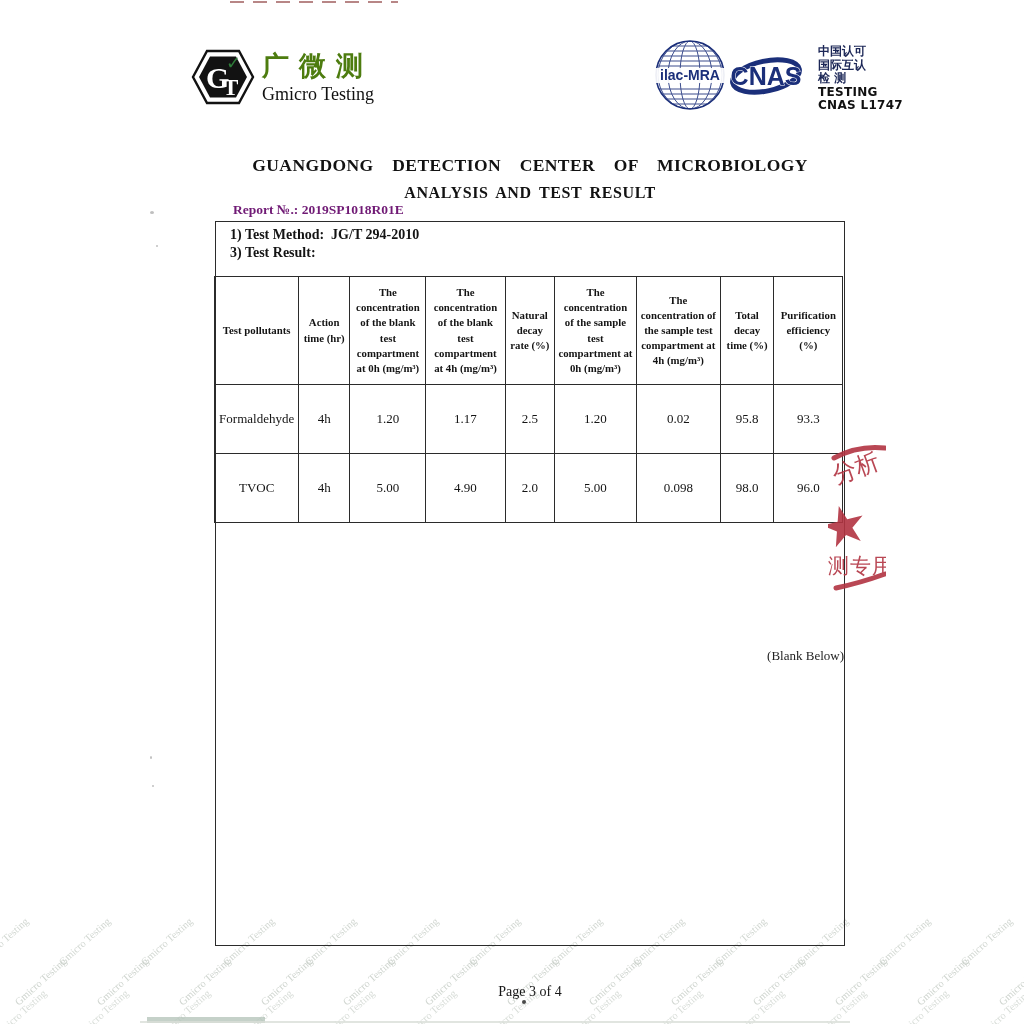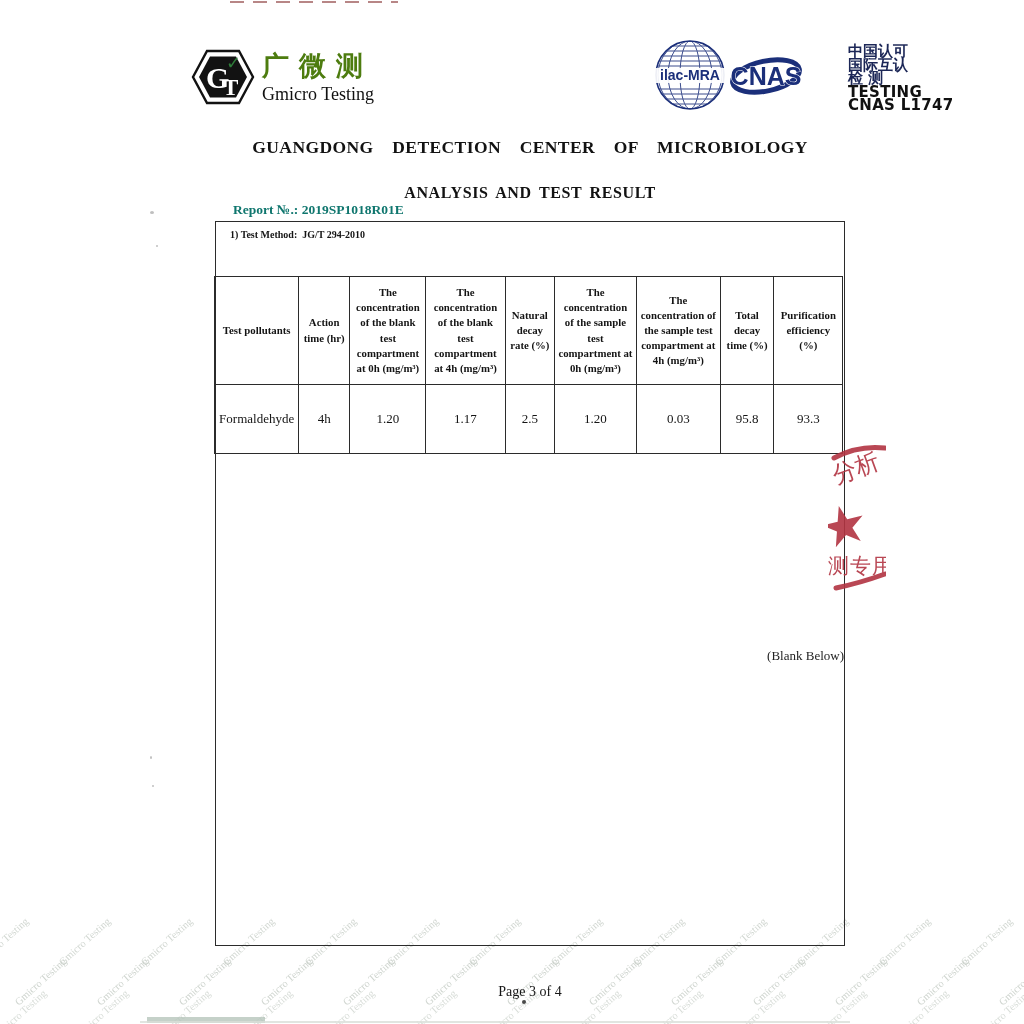--- a/index.html
+++ b/index.html
@@ -10,35 +10,35 @@
   }
   .abs{position:absolute;}
 
   
   .gt-logo{left:190px;top:42px;}
   .gt-cn{left:262px;top:48px;font-size:27px;font-weight:bold;letter-spacing:10px;color:#4d7c0f;
          font-family:"DejaVu Sans","Liberation Sans",sans-serif;}
   .gt-en{left:262px;top:84px;font-size:18px;color:#111;}
   .ilac{left:653px;top:38px;}
   .cnas{left:730px;top:52px;}
-  .accred{left:848px;top:45px;font-size:15px;line-height:13.5px;
+  .accred{left:818px;top:45px;font-size:12px;line-height:13.5px;
           font-family:"DejaVu Sans","Liberation Sans",sans-serif;}
   .accred .cnline{color:#1c2757;font-weight:bold;}
   .accred .enline{color:#111;font-weight:bold;letter-spacing:.3px;}
 
   
   .center-band{left:36px;width:988px;text-align:center;}
-  .org-title{top:137px;font-size:17.5px;font-weight:bold;letter-spacing:.4px;word-spacing:14px;color:#121212;}
+  .org-title{top:155px;font-size:17.5px;font-weight:bold;letter-spacing:.4px;word-spacing:14px;color:#121212;}
   .doc-title{top:184px;font-size:16px;font-weight:bold;letter-spacing:.6px;word-spacing:3px;color:#121212;}
-  .report-no{left:233px;top:202px;font-size:13.5px;font-weight:bold;color:#0f766e;}
+  .report-no{left:233px;top:202px;font-size:13.5px;font-weight:bold;color:#701a75;}
 
   
   .outer-box{left:215px;top:221px;width:628px;height:723px;border:1.6px solid #2b2b2b;background:transparent;}
   .notes{position:absolute;left:0;top:0;width:100%;padding:4px 0 0 14px;box-sizing:border-box;}
-  .note-line{font-size:10px;font-weight:bold;line-height:18px;color:#141414;white-space:pre;}
+  .note-line{font-size:14px;font-weight:bold;line-height:18px;color:#141414;white-space:pre;}
 
   
   table.results{position:absolute;left:-1.6px;top:54px;width:629px;border-collapse:collapse;table-layout:fixed;}
   table.results td{border:1.5px solid #2b2b2b;text-align:center;vertical-align:middle;
                    padding:2px 3px;color:#141414;}
   tr.hdr td{font-size:10.8px;font-weight:bold;line-height:1.4;height:103px;}
   tr.datarow td{font-size:13px;height:64px;}
 
   .blank-note{left:0;width:100%;top:426px;text-align:right;font-size:13px;color:#222;}
 
@@ -164,20 +164,21 @@
   <div class="enline">CNAS L1747</div>
 </div>
 
 <div class="abs center-band org-title">GUANGDONG DETECTION CENTER OF MICROBIOLOGY</div>
 <div class="abs center-band doc-title">ANALYSIS AND TEST RESULT</div>
 <div class="abs report-no">Report №.: 2019SP1018R01E</div>
 
 <div class="abs outer-box">
   <div class="notes">
     <div class="note-line">1) Test Method:  JG/T 294-2010</div>
+    <div class="note-line">3) Test Result:</div>
   </div>
 
   <table class="results">
     <colgroup>
       <col style="width:13.3%">
         <col style="width:8.2%">
         <col style="width:12.1%">
       <col style="width:12.6%">
         <col style="width:7.9%">
         <col style="width:13.0%">
@@ -197,23 +198,34 @@
       <td>Total decay time (%)</td>
       <td>Purification efficiency (%)</td>
     </tr>
     <tr class="datarow">
       <td>Formaldehyde</td>
       <td>4h</td>
       <td>1.20</td>
       <td>1.17</td>
       <td>2.5</td>
       <td>1.20</td>
-      <td>0.03</td>
+      <td>0.02</td>
       <td>95.8</td>
       <td>93.3</td>
+    </tr>
+    <tr class="datarow">
+      <td>TVOC</td>
+      <td>4h</td>
+      <td>5.00</td>
+      <td>4.90</td>
+      <td>2.0</td>
+      <td>5.00</td>
+      <td>0.098</td>
+      <td>98.0</td>
+      <td>96.0</td>
     </tr>
   </tbody>
     </table>
 
   <div class="abs blank-note">(Blank Below)</div>
 </div>
 
 <div class="abs stamp">
   <svg width="58" height="160" viewBox="0 0 58 160">
     <path d="M 6 22 Q 30 9 57 12" fill="none" stroke="#b23442" stroke-width="5" stroke-linecap="round"></path>

